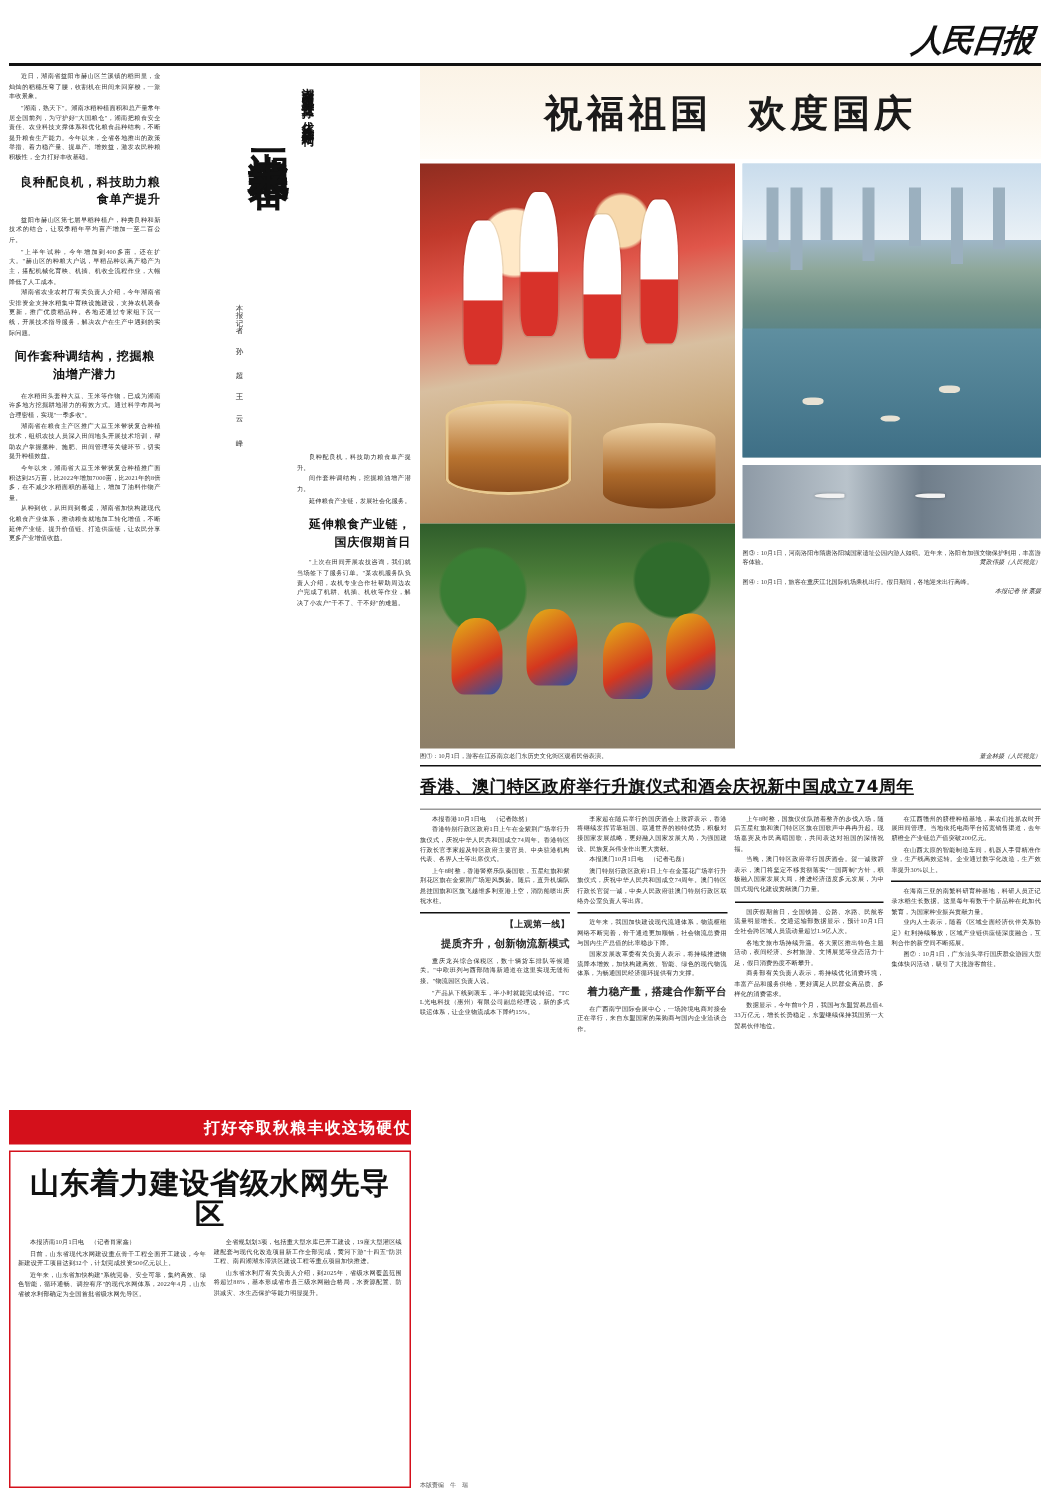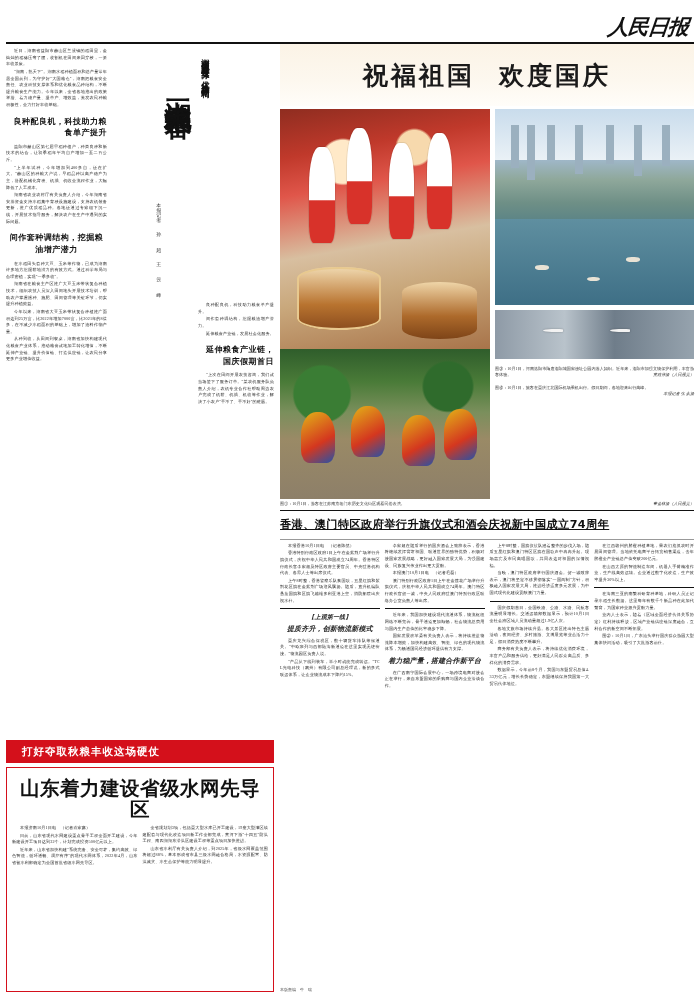--- a/index.html
+++ b/index.html
@@ -30,21 +30,21 @@
   .s1-c1{width:105px;padding-right:4px;}
   .s1-head{width:82px;display:flex;flex-direction:row-reverse;justify-content:flex-start;padding:0 2px;}
   .v-title{writing-mode:vertical-rl;text-orientation:upright;font-size:27px;font-weight:bold;letter-spacing:2px;line-height:1.05;font-family:"DejaVu Sans",sans-serif;height:290px;margin-top:30px;}
   .v-byline{writing-mode:vertical-rl;text-orientation:upright;font-size:5px;letter-spacing:5px;margin-top:150px;margin-right:3px;color:#333;}
   .s1-c3{width:79px;padding-left:4px;}
   .v-sub{writing-mode:vertical-rl;text-orientation:upright;font-size:8.2px;letter-spacing:1.2px;line-height:1.5;font-weight:bold;height:250px;margin-top:4px;color:#111;}
   .sub-h{font-size:8px;font-weight:bold;text-align:right;line-height:1.45;margin:7px 0 5px;font-family:"DejaVu Sans",sans-serif;letter-spacing:.5px;}
   .sub-h.left{text-align:center;}
 
   
-  .redbanner{background:#d4101b;color:#fff;font-size:10.5px;font-weight:bold;text-align:left;padding:5px 16px 4px;letter-spacing:1px;font-family:"DejaVu Sans",sans-serif;margin:2px 0 4px;}
+  .redbanner{background:#d4101b;color:#fff;font-size:10.5px;font-weight:bold;text-align:right;padding:5px 0 4px;letter-spacing:1px;font-family:"DejaVu Sans",sans-serif;margin:2px 0 4px;}
   .redbox{border:1.6px solid #d4101b;padding:5px 5px 4px;flex:1;display:flex;flex-direction:column;}
   .rb-title{font-size:19.5px;font-weight:bold;text-align:center;letter-spacing:.5px;font-family:"DejaVu Sans",sans-serif;line-height:1.1;margin:5px 0 4px;}
   .rb-sub{font-size:8.5px;text-align:center;margin-bottom:5px;letter-spacing:.5px;color:#111;}
   .rb-cols{display:flex;gap:5px;flex:1;}
   .rb-cols>div{flex:1;}
 
   
   .cel{background:linear-gradient(180deg,#fbf3e6 0%,#fdf8ef 60%,#fffdf9 100%);height:62px;display:flex;align-items:center;justify-content:center;gap:24px;}
   .cel span{font-size:25px;font-weight:bold;letter-spacing:3px;font-family:"DejaVu Sans",sans-serif;color:#1a1a1a;}
 
@@ -74,21 +74,21 @@
   .p3 .boat{position:absolute;width:7%;height:2.5%;background:#e8e2d4;border-radius:40%;}
   .p4{height:49px;background:linear-gradient(90deg,#8e9aa6 0%,#b9c3cb 35%,#6f7d8a 60%,#96a3ae 100%);}
   .p4 .jet{position:absolute;top:38%;width:10%;height:7%;background:#f2f2f2;border-radius:50% 20% 20% 50%;box-shadow:0 0 2px rgba(0,0,0,.3);}
   .cap{font-size:4.1px;line-height:1.5;color:#333;text-align:justify;margin-top:2px;word-break:break-all;}
   .cap .credit{float:right;font-style:italic;}
 
   
   .nhead{font-size:11.2px;font-weight:bold;letter-spacing:.4px;line-height:1.3;font-family:"DejaVu Sans",sans-serif;margin:4px 0 3px;text-decoration:underline;}
   .cols3{display:flex;gap:5px;}
   .cols3>div{flex:1;}
-  .mini-head{font-size:7px;font-weight:bold;text-align:center;margin:4px 0 3px;font-family:"DejaVu Sans",sans-serif;line-height:1.35;font-style:italic;}
+  .mini-head{font-size:7px;font-weight:bold;text-align:right;margin:4px 0 3px;font-family:"DejaVu Sans",sans-serif;line-height:1.35;}
   .mini-head.sm{font-size:6px;}
   .seg{border-top:1px solid #111;margin:4px 0 3px;}
   .footer{font-size:4px;color:#555;padding-top:2px;}
 </style>
 </head>
 <body>
 
 <div class="page">
 
   <div class="masthead">

